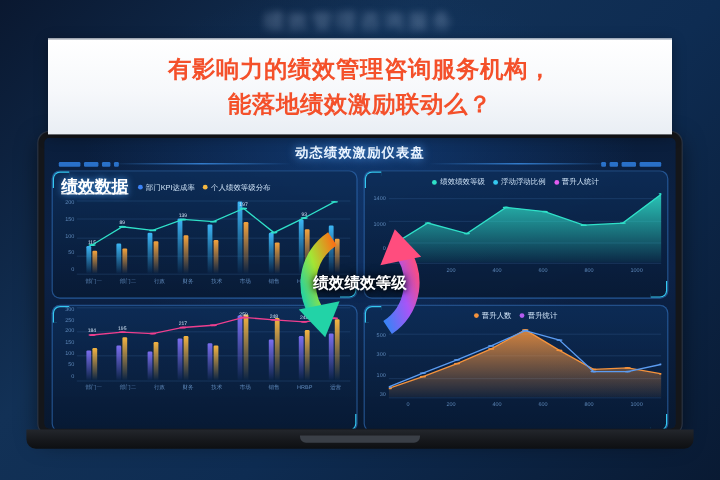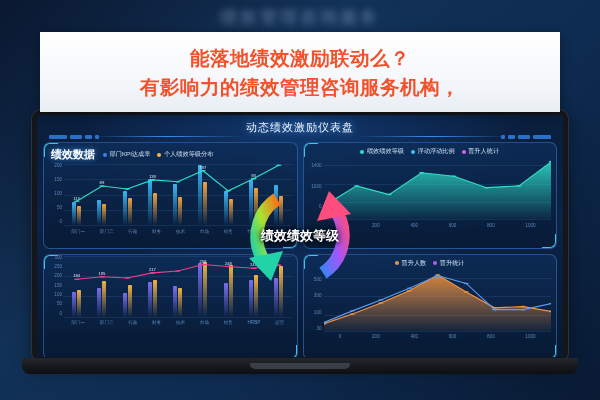--- a/index.html
+++ b/index.html
@@ -56,21 +56,21 @@
     position:absolute; inset:0;
     background:
       radial-gradient(ellipse at 50% 0%,rgba(24,86,170,.45),transparent 62%),
       linear-gradient(180deg,#0a1e3c 0%,#0c2247 45%,#08182f 100%);
     padding:3px 6px 5px;
   }
   
   #dash-header { position:relative; height:24px; }
   #dash-title {
     position:absolute; left:0; right:0; top:2px; text-align:center;
-    color:#eaf4ff; font-size:11px; font-weight:normal; letter-spacing:1px;
+    color:#eaf4ff; font-size:11px; font-weight:bold; letter-spacing:1px;
     text-shadow:0 0 8px rgba(90,170,255,.9);
   }
   .hdr-deco { position:absolute; top:16px; height:6px; display:flex; gap:3px; align-items:center; }
   .hdr-deco.l { left:6px; }
   .hdr-deco.r { right:6px; flex-direction:row-reverse; }
   .hdr-deco i { display:block; background:#2f7fe0; height:4px; border-radius:1px; opacity:.85;}
   .hdr-line {
     position:absolute; top:18px; height:1px; width:150px;
     background:linear-gradient(90deg,transparent,#3b8fe8,transparent);
   }
@@ -84,22 +84,22 @@
     position:relative; border:1px solid rgba(56,124,205,.55); border-radius:7px;
     background:linear-gradient(180deg,rgba(13,45,88,.85),rgba(8,26,52,.9));
     overflow:hidden;
   }
   .panel::before,.panel::after{
     content:""; position:absolute; width:13px; height:13px; pointer-events:none;
   }
   .panel::before{ left:-1px; top:-1px; border-left:2px solid #35c8f0; border-top:2px solid #35c8f0; border-radius:7px 0 0 0;}
   .panel::after{ right:-1px; bottom:-1px; border-right:2px solid #35c8f0; border-bottom:2px solid #35c8f0; border-radius:0 0 7px 0;}
   .p-head { display:flex; align-items:center; gap:8px; padding:4px 7px 1px; }
-  .p-title { color:#fff; font-size:11px; font-weight:bold; white-space:nowrap;
-             text-shadow:0 0 6px rgba(80,170,255,.8); }
+  .p-title { color:#fff; font-size:14px; font-weight:bold; white-space:nowrap;
+             text-shadow:0 0 6px rgba(80,170,255,.8);text-decoration:underline; }
   .legend { display:flex; align-items:center; gap:7px; flex-wrap:wrap; }
   .lg { display:flex; align-items:center; gap:2.5px; }
   .lg i { width:4px; height:4px; border-radius:50%; display:block; }
   .lg span { color:#cfe3f7; font-size:6.2px; white-space:nowrap; }
   .plot { position:relative; margin:1px 5px 2px 3px; height:72px; }
   .yaxis {
     position:absolute; left:0; top:0; bottom:11px; width:15px;
     display:flex; flex-direction:column; justify-content:space-between; align-items:flex-end;
   }
   .yaxis span { color:#5d87b8; font-size:4.6px; line-height:1; }
@@ -127,22 +127,22 @@
     text-shadow:0 1px 4px rgba(0,0,0,.95),0 0 10px rgba(0,0,0,.8);
   }
 </style>
 </head>
 <body>
 
 <div id="bg-vignette"></div>
 <div id="bg-blur-text">绩效管理咨询服务</div>
 
 <div id="headline">
+  <div>有影响力的绩效管理咨询服务机构，</div>
   <div>能落地绩效激励联动么？</div>
-  <div>有影响力的绩效管理咨询服务机构，</div>
 </div>
 
 <div id="laptop">
   <div id="laptop-screen">
 
     <div id="dash">
 
       <div id="dash-header">
         <div id="dash-title">动态绩效激励仪表盘</div>
         <div class="hdr-deco l">

